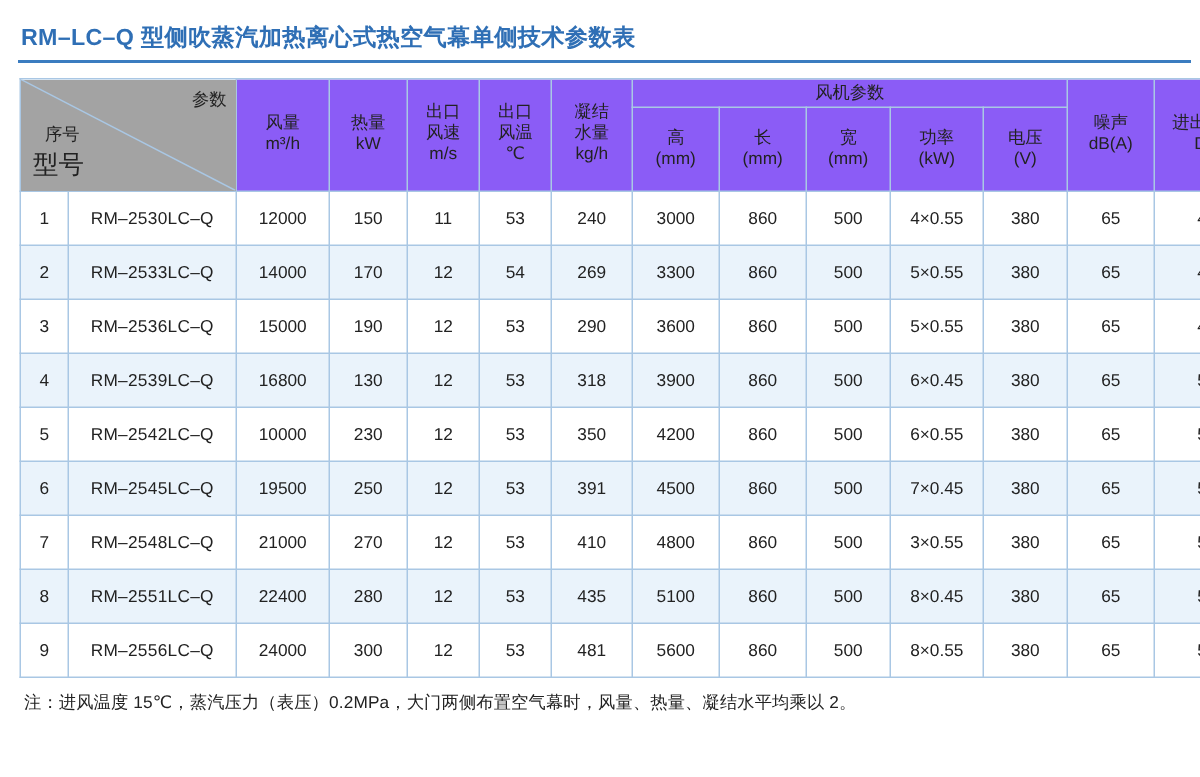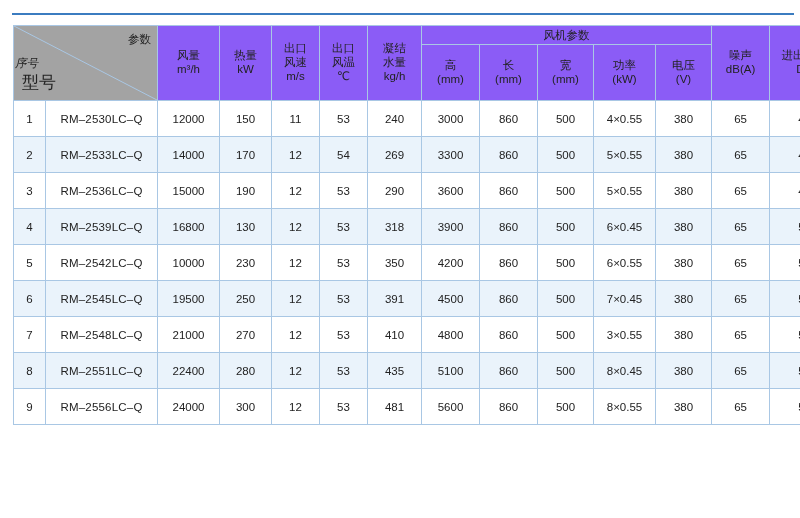--- a/index.html
+++ b/index.html
@@ -77,25 +77,24 @@
     font-size: 11.5px;
   }
   .corner-label-model {
     position: absolute;
     left: 8px;
     bottom: 6px;
     font-size: 17px;
   }
   .corner-label-no {
     position: absolute;
-    left: 1px;
+    left: 16px;
     top: 50%;
     transform: translateY(-50%);
     font-size: 11.5px;
-    font-style: italic;
   }
   td.model-col {
     font-size: 12px;
     letter-spacing: 0.2px;
   }
   tbody tr {
     height: 36px;
   }
   tbody tr.odd td {
     background: #ffffff;
@@ -111,20 +110,21 @@
   }
   .multiline {
     line-height: 1.2;
   }
 </style>
 </head>
 <body>
 
 <div class="page">
 
+  <div class="title">RM–LC–Q 型侧吹蒸汽加热离心式热空气幕单侧技术参数表</div>
   <div class="title-rule"></div>
 
   <table class="spec">
     <colgroup>
       <col style="width:32px">
       <col style="width:112px">
       <col style="width:62px">
       <col style="width:52px">
       <col style="width:48px">
       <col style="width:48px">
@@ -322,14 +322,15 @@
         <td>860</td>
         <td>500</td>
         <td>8×0.55</td>
         <td>380</td>
         <td>65</td>
         <td>50</td>
       </tr>
     </tbody>
   </table>
 
+  <div class="note">注：进风温度 15℃，蒸汽压力（表压）0.2MPa，大门两侧布置空气幕时，风量、热量、凝结水平均乘以 2。</div>
 
 </div>
 
 </body></html>

